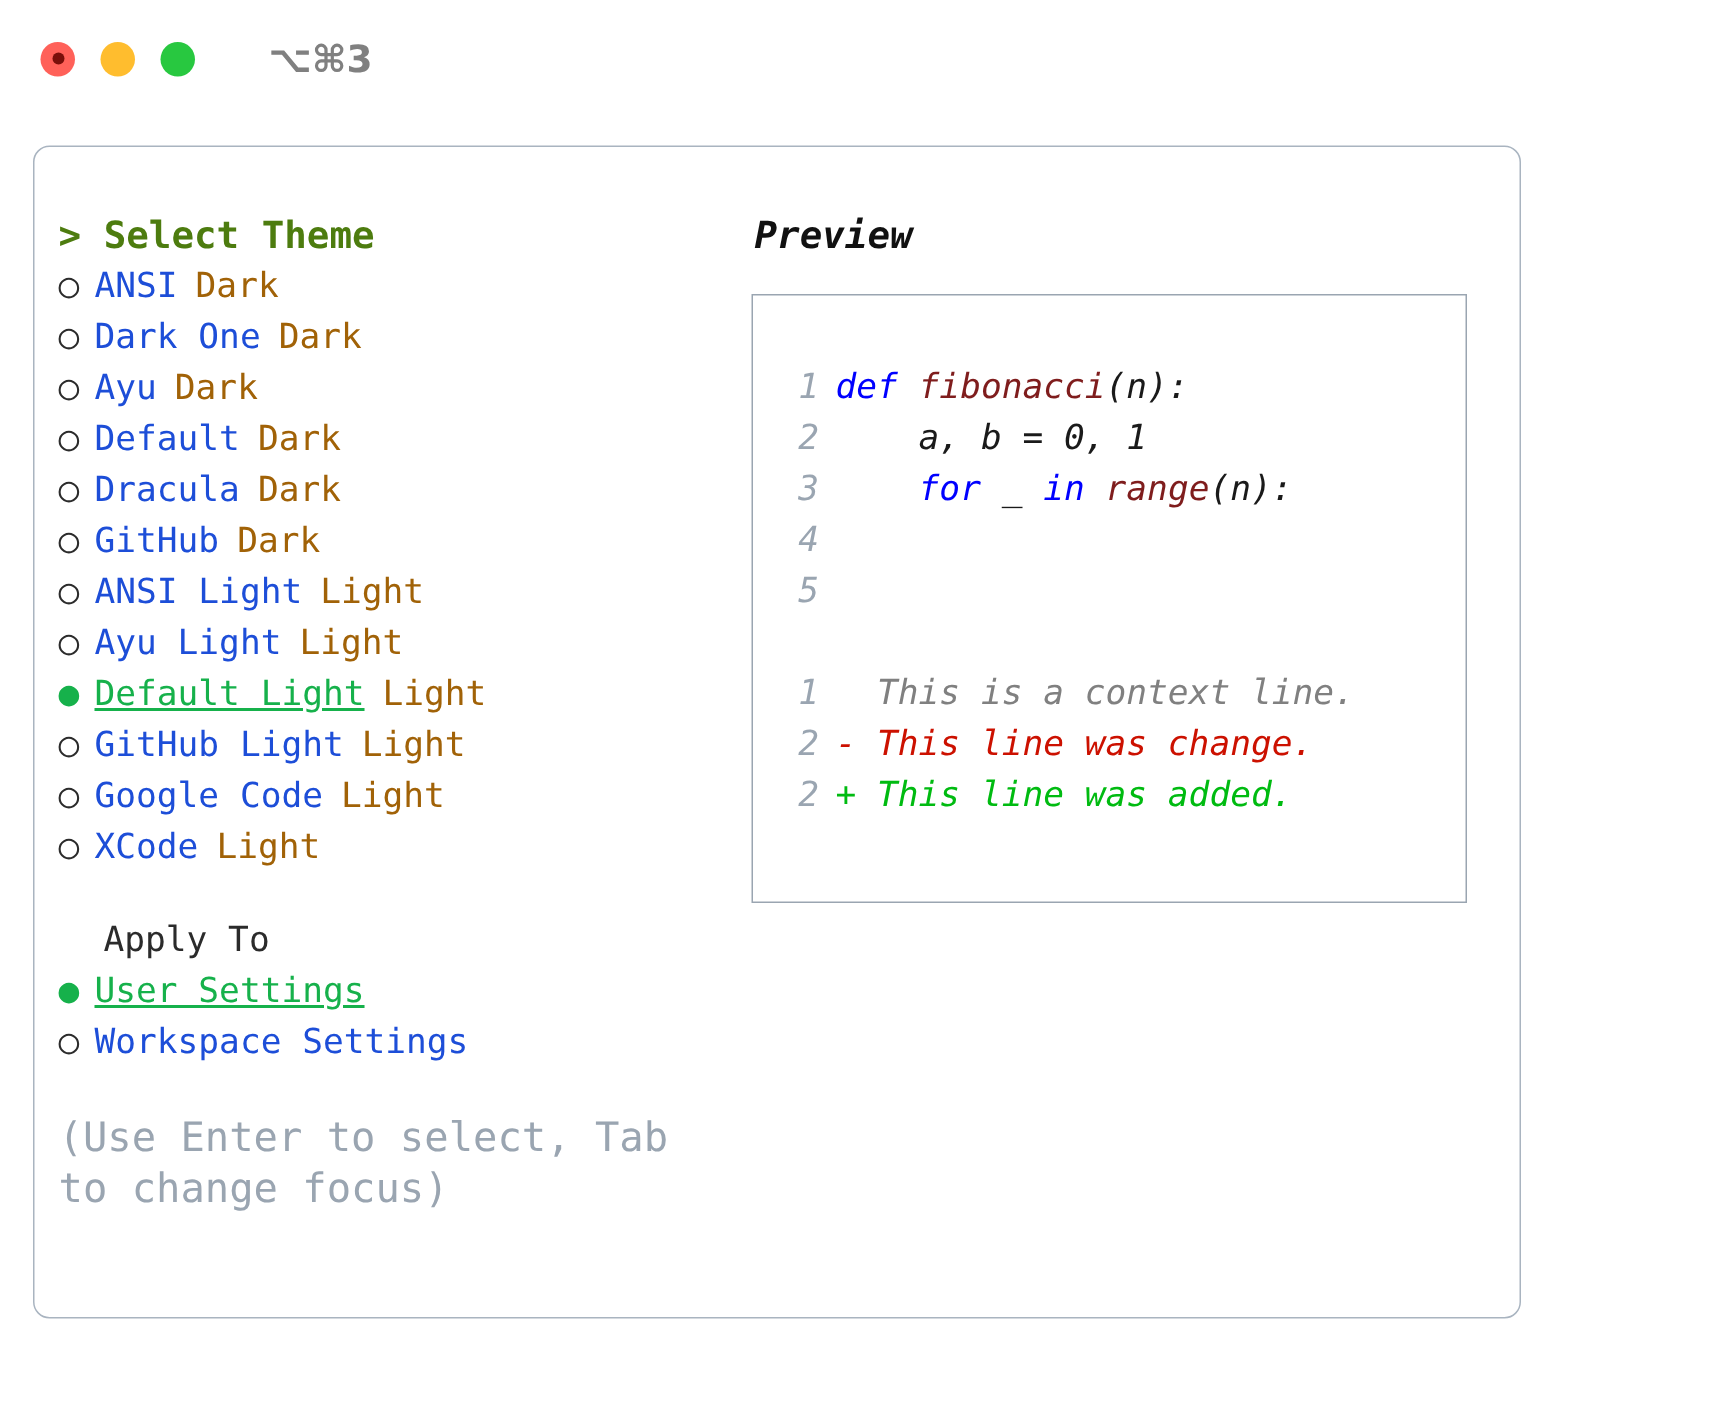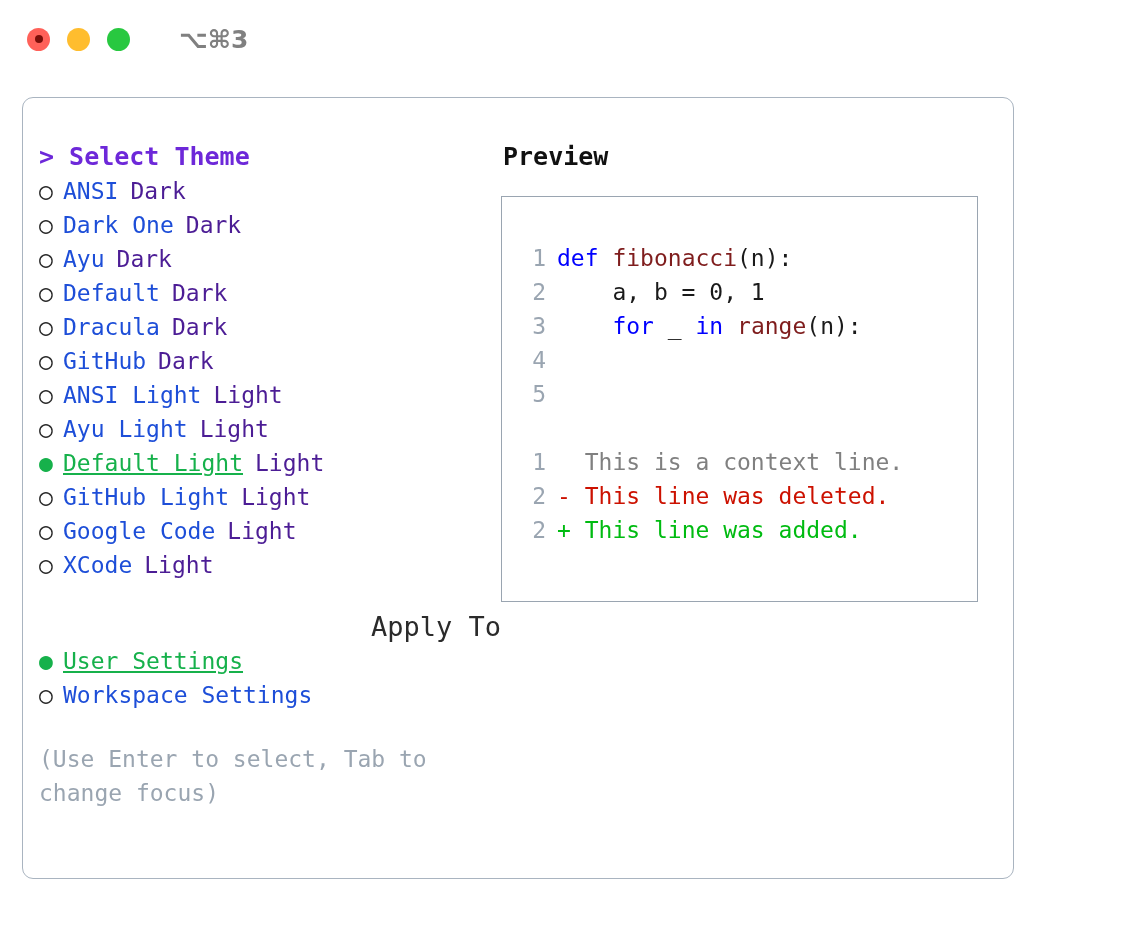--- a/index.html
+++ b/index.html
@@ -83,21 +83,21 @@
   
   .left-col {
     width: 478px;
     padding: 42px 0 0 16px;
     box-sizing: border-box;
   }
 
   .list-title {
     font-size: 25px;
     font-weight: bold;
-    color: #6d28d9;
+    color: #4d7c0f;
     line-height: 34px;
     white-space: pre;
   }
 
   .theme-row {
     display: flex;
     align-items: baseline;
     font-size: 23px;
     line-height: 34px;
     color: #2b2b2b;
@@ -107,49 +107,49 @@
     width: 24px;
     flex: 0 0 24px;
     color: #2b2b2b;
     font-size: 23px;
     text-align: left;
   }
   .bullet.selected { color: #16b14b; }
   .theme-name { color: #1d4ed8; }
   .theme-row.selected .theme-name { color: #16b14b; text-decoration: underline; }
   .theme-kind {
-    color: #4c1d95;
+    color: #a16207;
     margin-left: 12px;
   }
 
   .section-gap { height: 28px; }
 
   .apply-title {
-    font-size: 27px;
+    font-size: 23px;
     color: #2b2b2b;
     line-height: 34px;
     padding-left: 30px;
     white-space: pre;
-    text-align: right;
   }
 
   .hint {
     margin-top: 30px;
     color: #9aa5b1;
-    font-size: 23px;
+    font-size: 27px;
     line-height: 34px;
     width: 410px;
     white-space: pre-wrap;
   }
 
   
   .right-col {
     flex: 1;
     padding: 42px 0 0 0;
     box-sizing: border-box;
+    font-style: italic;
   }
   .preview-title {
     font-size: 25px;
     font-weight: bold;
     color: #111111;
     line-height: 34px;
     margin-left: 2px;
   }
   .preview-box {
     margin-top: 22px;
@@ -239,20 +239,20 @@
         <div id="code-lines">
             <div class="code-line"><span class="gutter">1</span><span class="code-text"><span class="tok-kw">def </span><span class="tok-fn">fibonacci</span><span class="tok-plain">(n):</span></span></div>
             <div class="code-line"><span class="gutter">2</span><span class="code-text"><span class="tok-plain">    a, b = 0, 1</span></span></div>
             <div class="code-line"><span class="gutter">3</span><span class="code-text"><span class="tok-plain">    </span><span class="tok-kw">for</span><span class="tok-plain"> _ </span><span class="tok-kw">in</span><span class="tok-plain"> </span><span class="tok-fn">range</span><span class="tok-plain">(n):</span></span></div>
             <div class="code-line"><span class="gutter">4</span></div>
             <div class="code-line"><span class="gutter">5</span></div>
           </div>
         <div class="blank-line"></div>
         <div id="diff-lines">
             <div class="code-line"><span class="gutter">1</span><span class="diff-ctx"> </span><span class="diff-ctx"> This is a context line.</span></div>
-            <div class="code-line"><span class="gutter">2</span><span class="diff-del">-</span><span class="diff-del"> This line was deleted.</span></div>
+            <div class="code-line"><span class="gutter">2</span><span class="diff-del">-</span><span class="diff-del"> This line was change.</span></div>
             <div class="code-line"><span class="gutter">2</span><span class="diff-add">+</span><span class="diff-add"> This line was added.</span></div>
           </div>
       </div>
     </div>
 
   </div>
 </div>
 
 </body></html>

